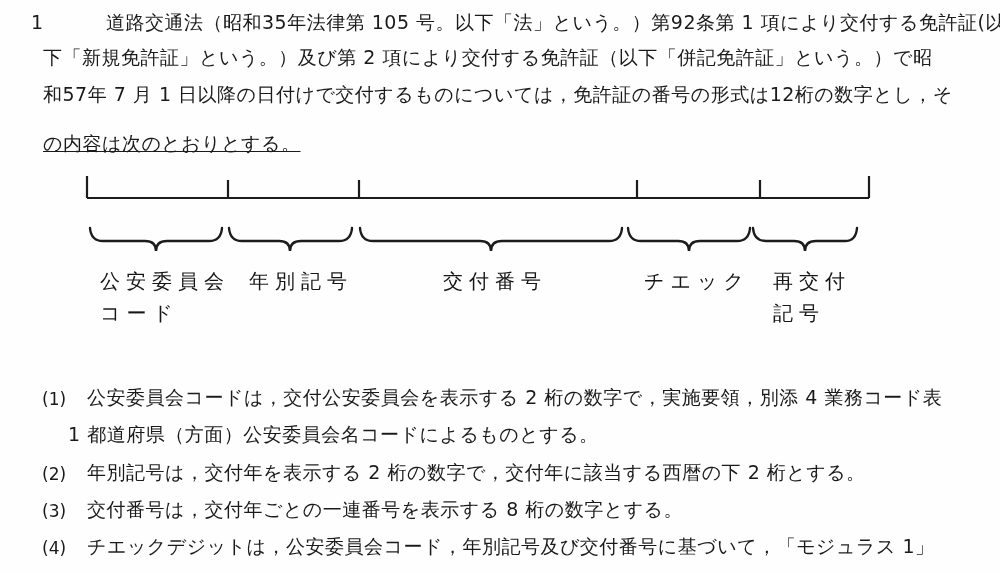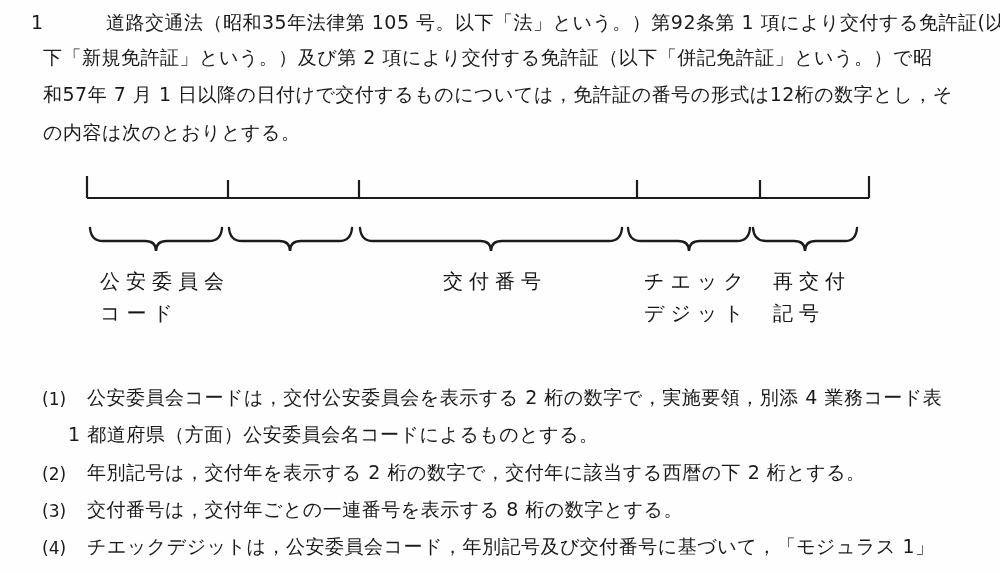--- a/index.html
+++ b/index.html
@@ -9,21 +9,21 @@
     position:relative; width:1000px; height:573px;
     background:#fefefe; color:#1a1a1a; overflow:hidden;
     font-family:"DejaVu Sans","Liberation Sans",sans-serif;
   }
   
   .txt { position:absolute; font-size:19px; letter-spacing:0.5px; white-space:pre; line-height:22px; }
   .intro-marker { left:31px; top:11px; }
   .il0 { left:62px;  top:11px;margin-left:44px;  }
   .il1 { left:43px;  top:46px;  }
   .il2 { left:43px;  top:83px;  }
-  .il3 { left:43px;  top:121px; }
+  .il3 { left:43px;  top:132px;text-decoration:underline; }
   
   .diagram { position:absolute; left:0; top:0; width:1000px; height:360px; }
   .diagram svg { position:absolute; left:0; top:0; }
   .seg-label { position:absolute; font-size:20px; letter-spacing:6px; white-space:pre; color:#161616; }
   .seg1a { left:100px; top:268px; }
   .seg1b { left:100px; top:300px; }
   .seg2a { left:249px; top:268px; }
   .seg3a { left:443px; top:268px; }
   .seg4a { left:644px; top:268px; }
   .seg4b { left:644px; top:300px; }
@@ -65,23 +65,23 @@
       <line class="stroke" x1="869" y1="176" x2="869" y2="198" stroke-width="2.2"></line>
 
       <path class="stroke" stroke-width="2.4" stroke-linecap="round" d="M90 228 Q91 241 103 241 L145 241 Q156 241 156 251 Q156 241 167 241 L209 241 Q221 241 222 228"></path>
       <path class="stroke" stroke-width="2.4" stroke-linecap="round" d="M229 228 Q230 241 242 241 L279 241 Q290 241 290 251 Q290 241 301 241 L339 241 Q351 241 352 228"></path>
       <path class="stroke" stroke-width="2.4" stroke-linecap="round" d="M360 228 Q361 241 373 241 L480 241 Q491 241 491 251 Q491 241 502 241 L609 241 Q621 241 622 228"></path>
       <path class="stroke" stroke-width="2.4" stroke-linecap="round" d="M628 228 Q629 241 641 241 L678 241 Q689 241 689 251 Q689 241 700 241 L737 241 Q749 241 750 228"></path>
       <path class="stroke" stroke-width="2.4" stroke-linecap="round" d="M753 228 Q754 241 766 241 L794 241 Q805 241 805 251 Q805 241 816 241 L845 241 Q856 241 857 228"></path>
     </svg>
     <div class="seg-label seg1a">公安委員会</div>
     <div class="seg-label seg1b">コード</div>
+    <div class="seg-label seg2a">年別記号</div>
     <div class="seg-label seg3a">交付番号</div>
     <div class="seg-label seg4a">チエック</div>
-    <div class="seg-label seg4b">デジット</div>
     <div class="seg-label seg5a">再交付</div>
     <div class="seg-label seg5b">記号</div>
   </div>
 
   <div>
     <span class="txt item-marker im1">(1)</span>
     <div class="txt i1l0">公安委員会コードは，交付公安委員会を表示する 2 桁の数字で，実施要領，別添 4 業務コード表</div>
     <div class="txt i1l1">1 都道府県（方面）公安委員会名コードによるものとする。</div>
 
     <span class="txt item-marker im2">(2)</span>

